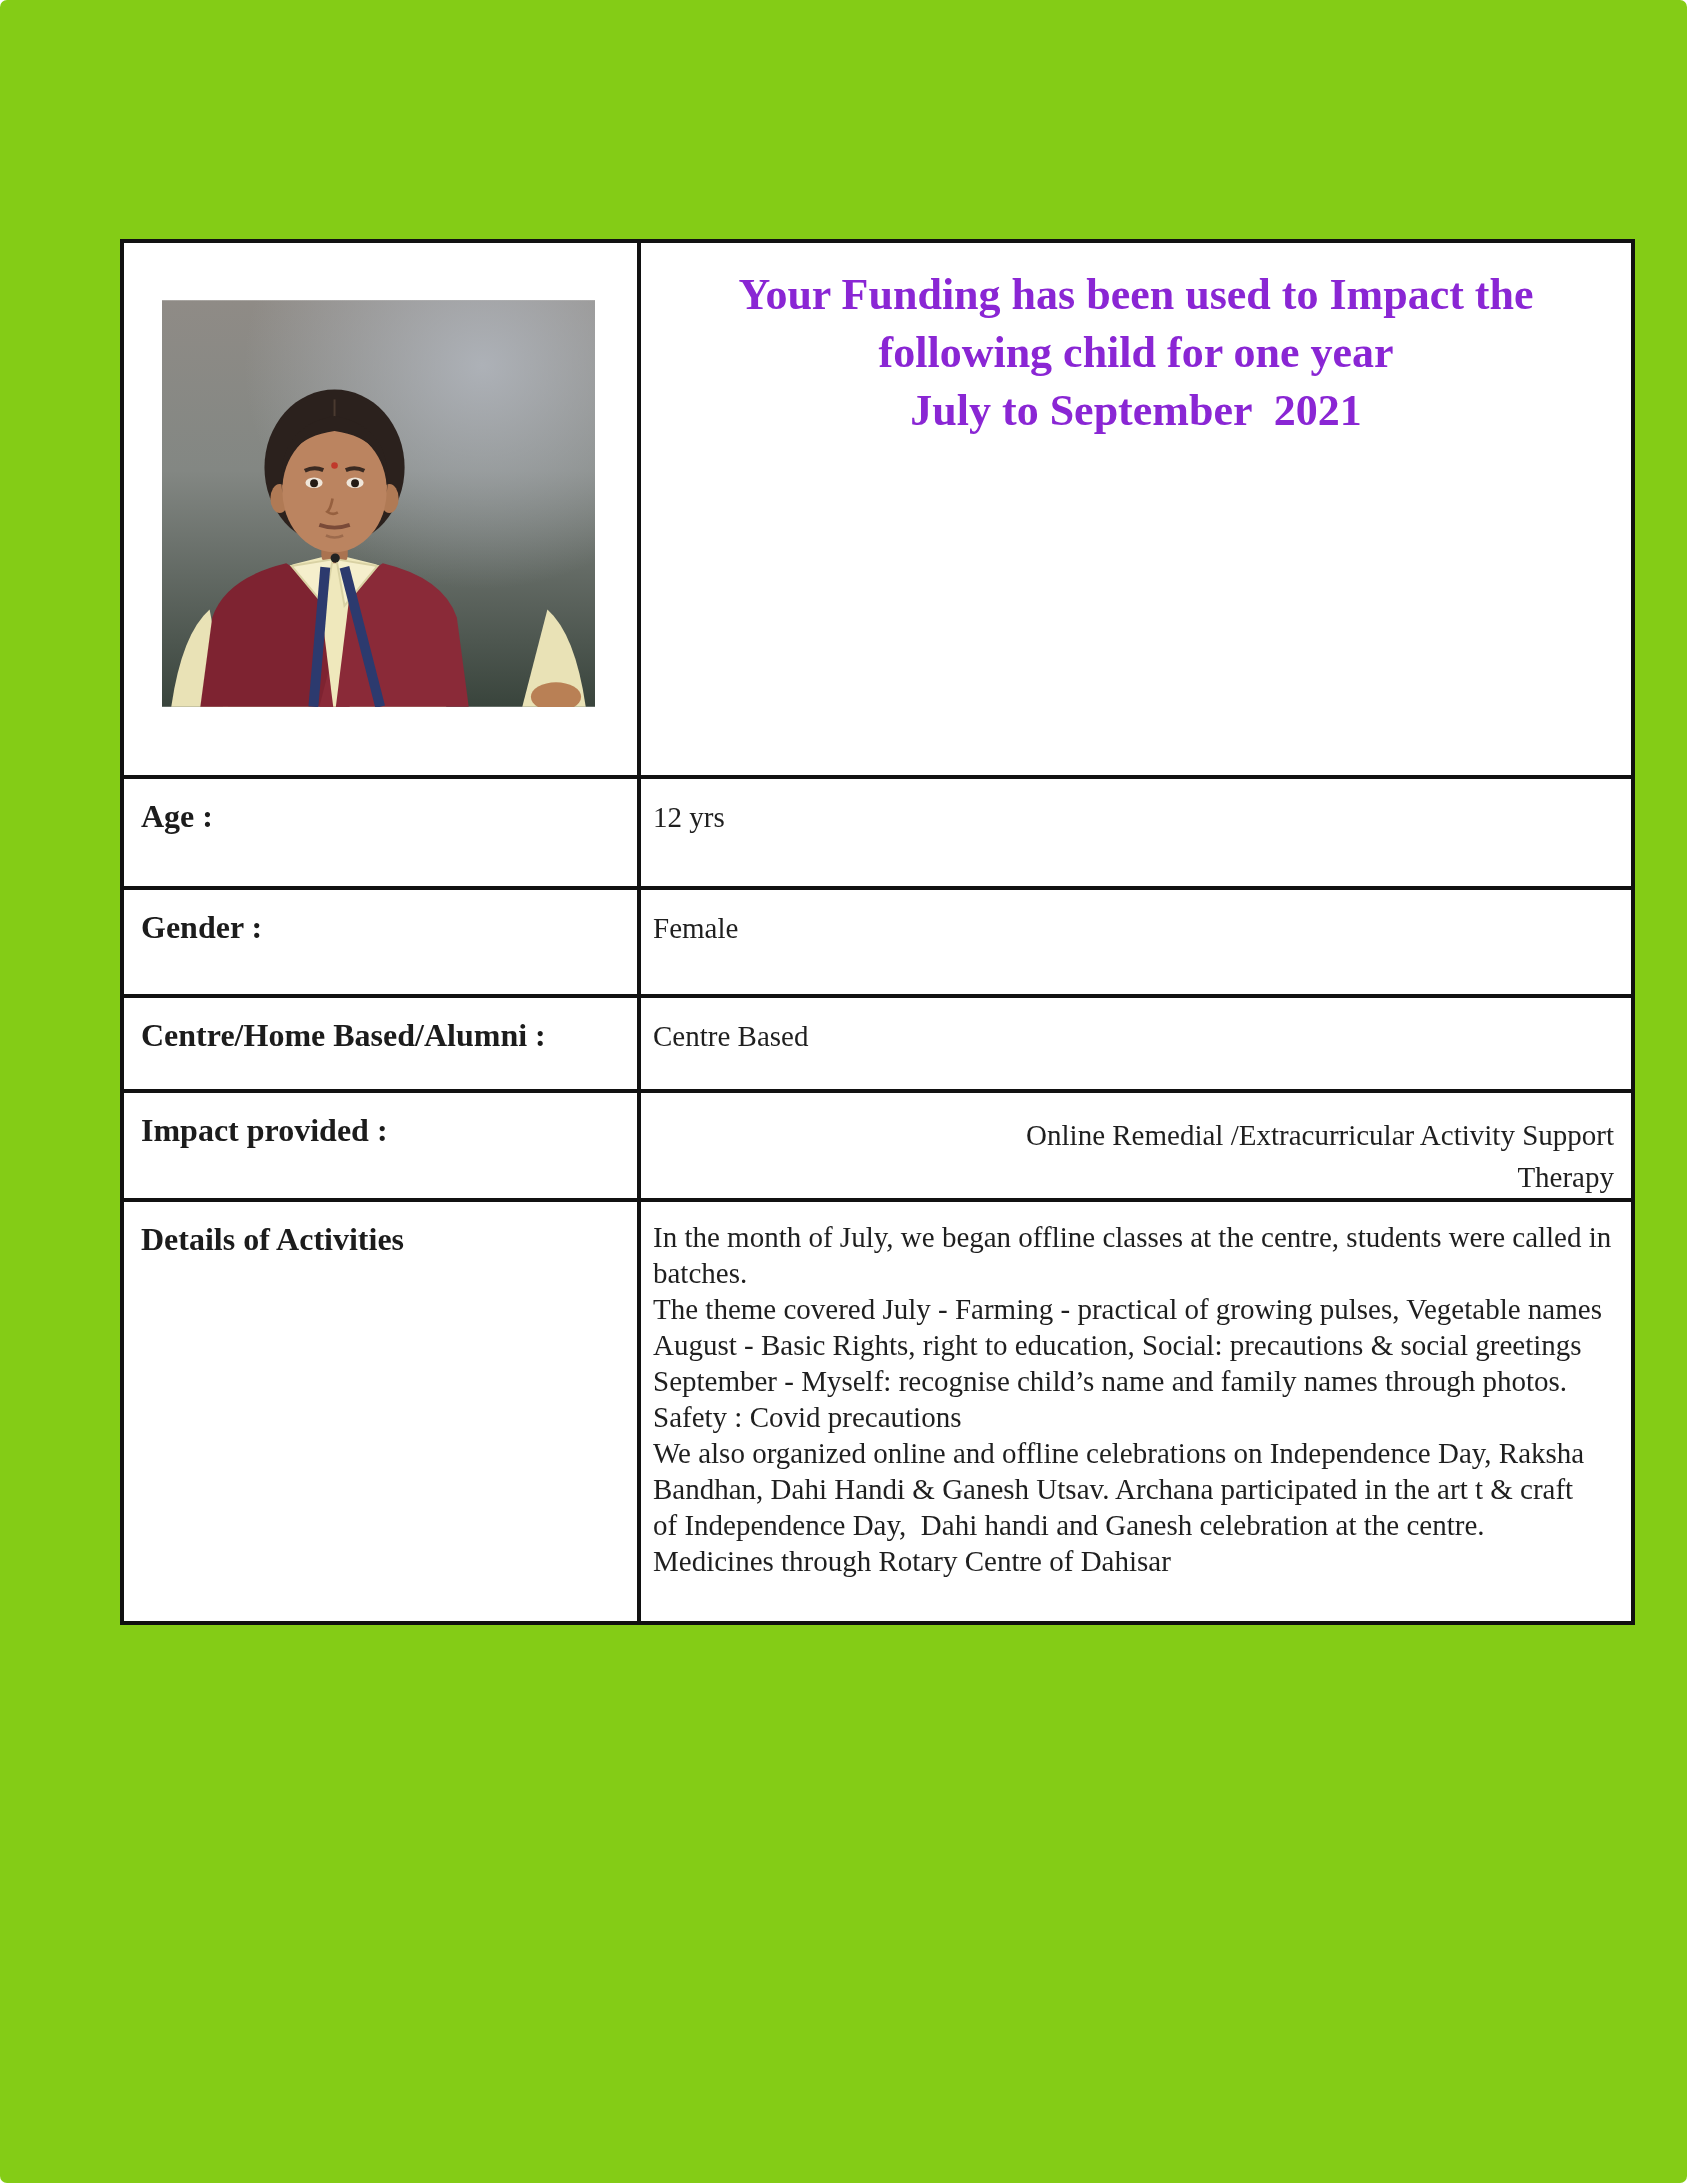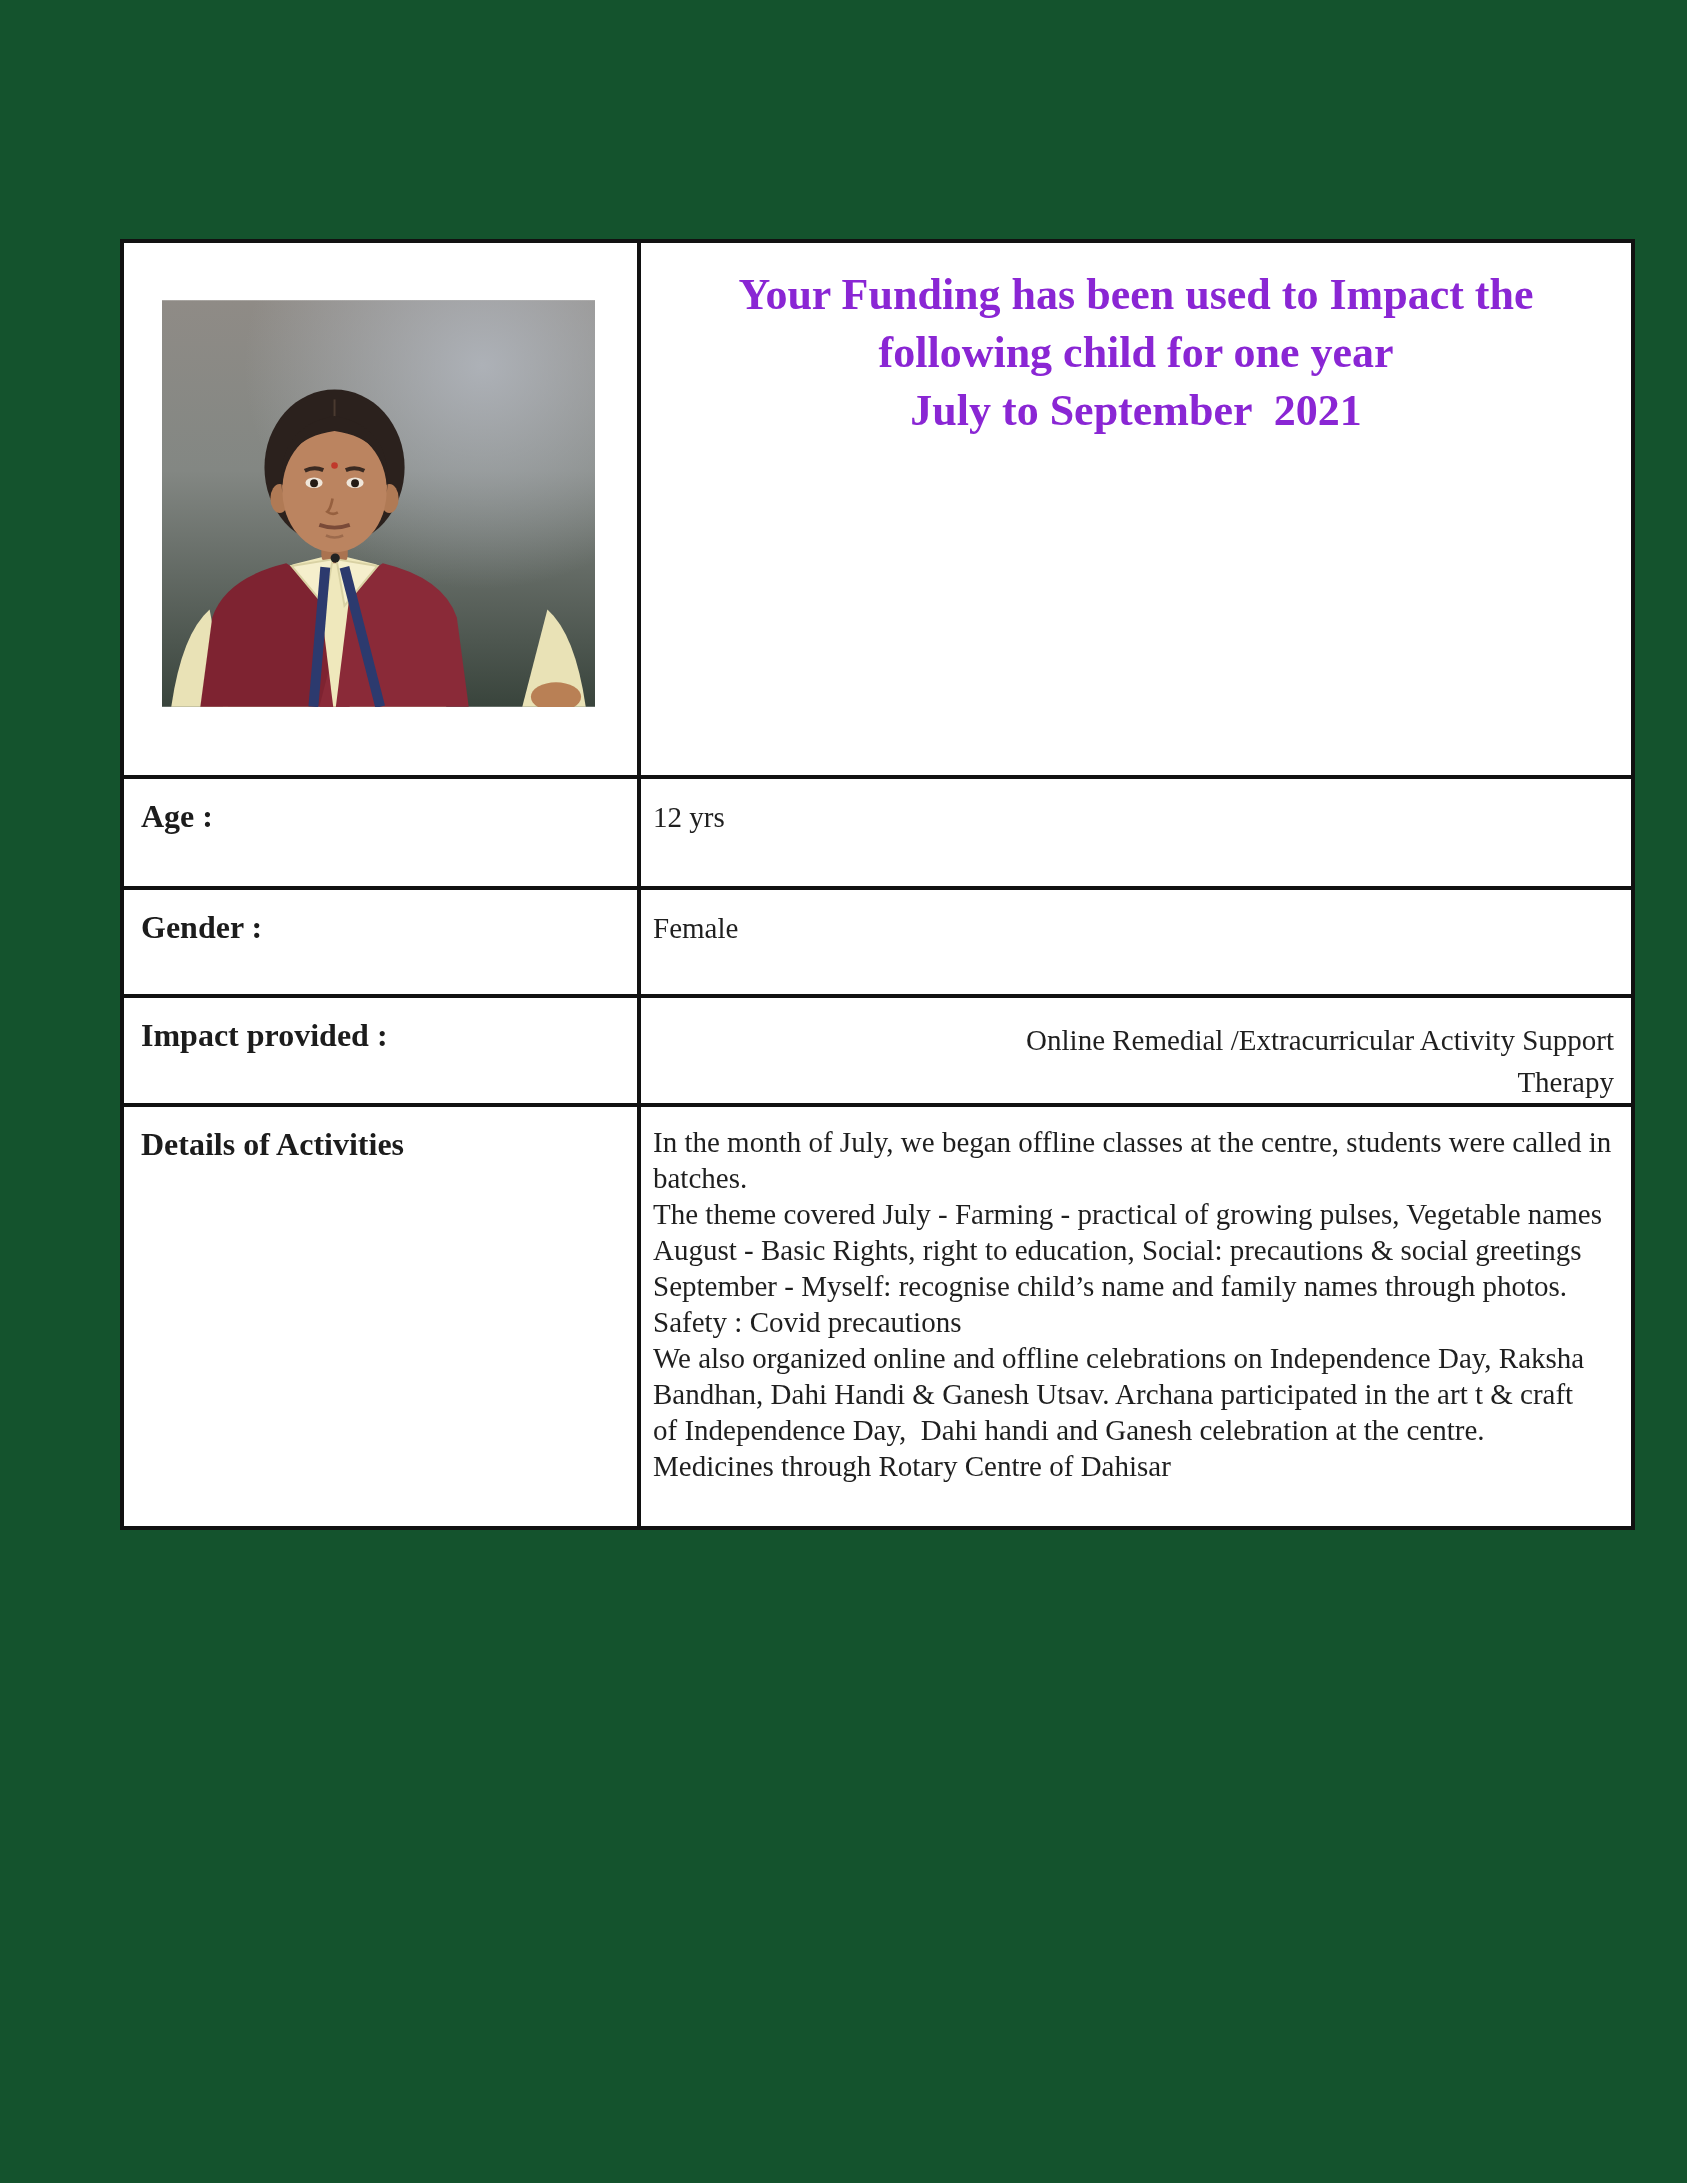--- a/index.html
+++ b/index.html
@@ -1,20 +1,21 @@
 <!DOCTYPE html>
 <html style="--title-color: #8a26d4;font-size:10.6px"><head>
 <meta charset="utf-8">
 <style>
   :root{ --title-color:#8a26d4; --grid:#111111; --ink:#1c1c1c; }
   html,body{ margin:0; padding:0; background:#ffffff; }
   .page{
-    position:relative; width:1687px; height:2183px; background:#14532d;
+    position:relative; width:1687px; height:2183px; background:#84cc16;
     font-family:"Liberation Serif","DejaVu Serif",serif; color:var(--ink);
     overflow:hidden;
+    border-radius:7px;
   }
   table.report{
     position:absolute; left:120px; top:239px;
     border-collapse:collapse; table-layout:fixed;
     width:1510px;
   }
   table.report td{
     border:4px solid var(--grid);
     vertical-align:top; background:#ffffff;
     overflow:hidden;
@@ -135,20 +136,28 @@
     <tr style="height:108px;">
       <td class="label-cell">
         <div class="row-label">Gender :</div>
       </td>
       <td class="value-cell">
         <div class="row-value">Female</div>
       </td>
     </tr>
 
 
+    <tr style="height:95px;">
+      <td class="label-cell">
+        <div class="row-label">Centre/Home Based/Alumni :</div>
+      </td>
+      <td class="value-cell">
+        <div class="row-value">Centre Based</div>
+      </td>
+    </tr>
 
     <tr style="height:98px;">
       <td class="label-cell">
         <div class="row-label">Impact provided :</div>
       </td>
       <td class="value-cell multiline">
         <div class="row-value">Online Remedial /Extracurricular Activity Support
 Therapy</div>
       </td>
     </tr>

